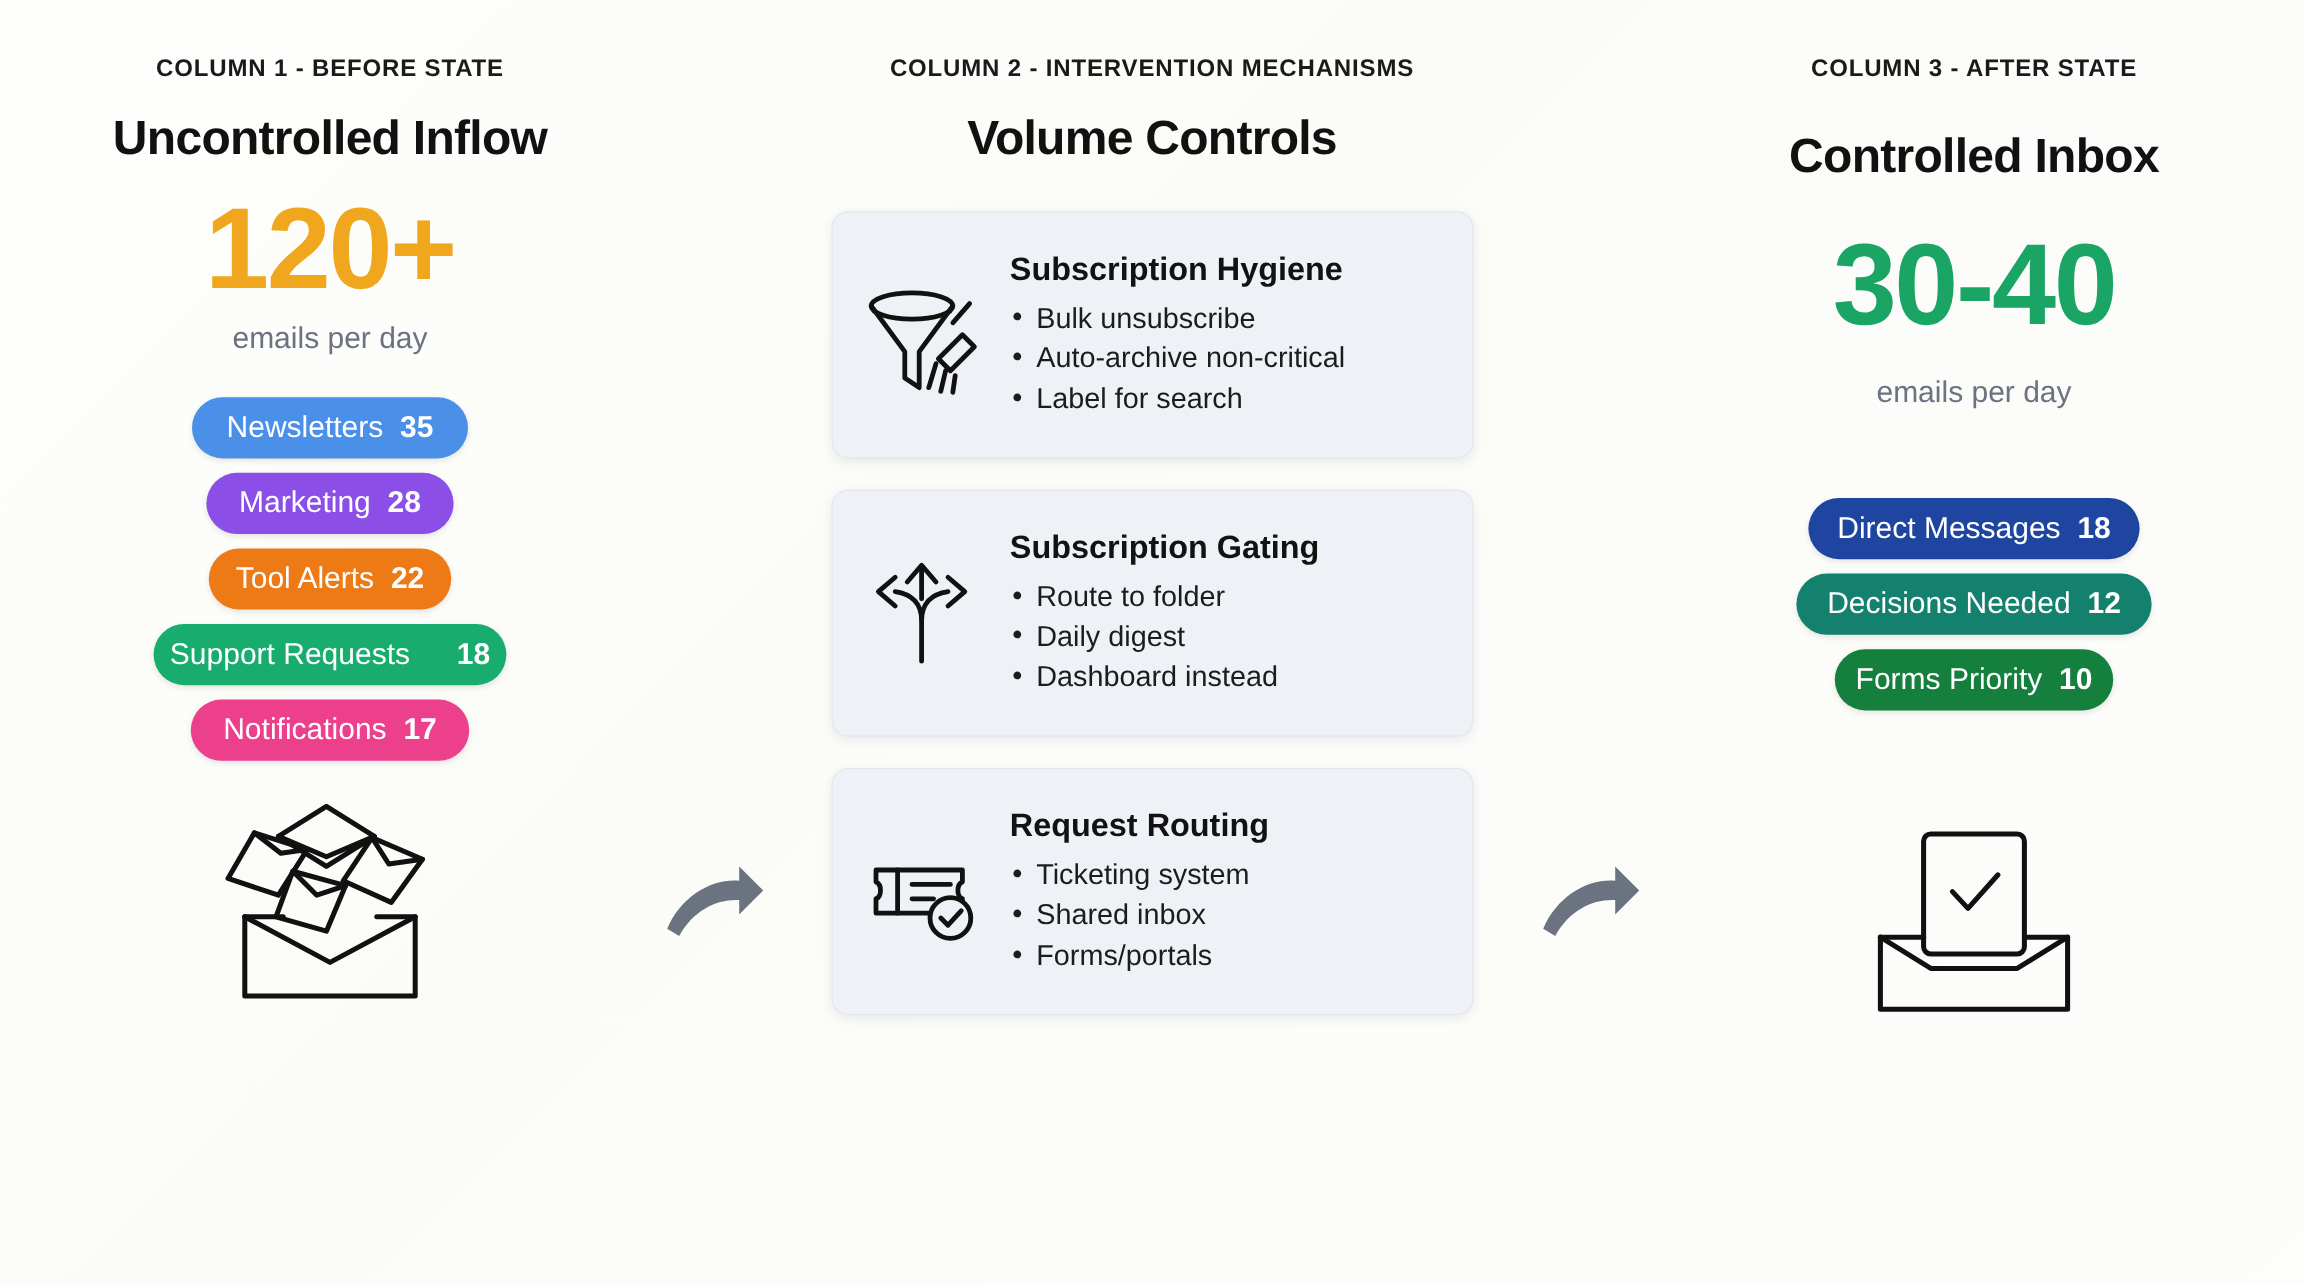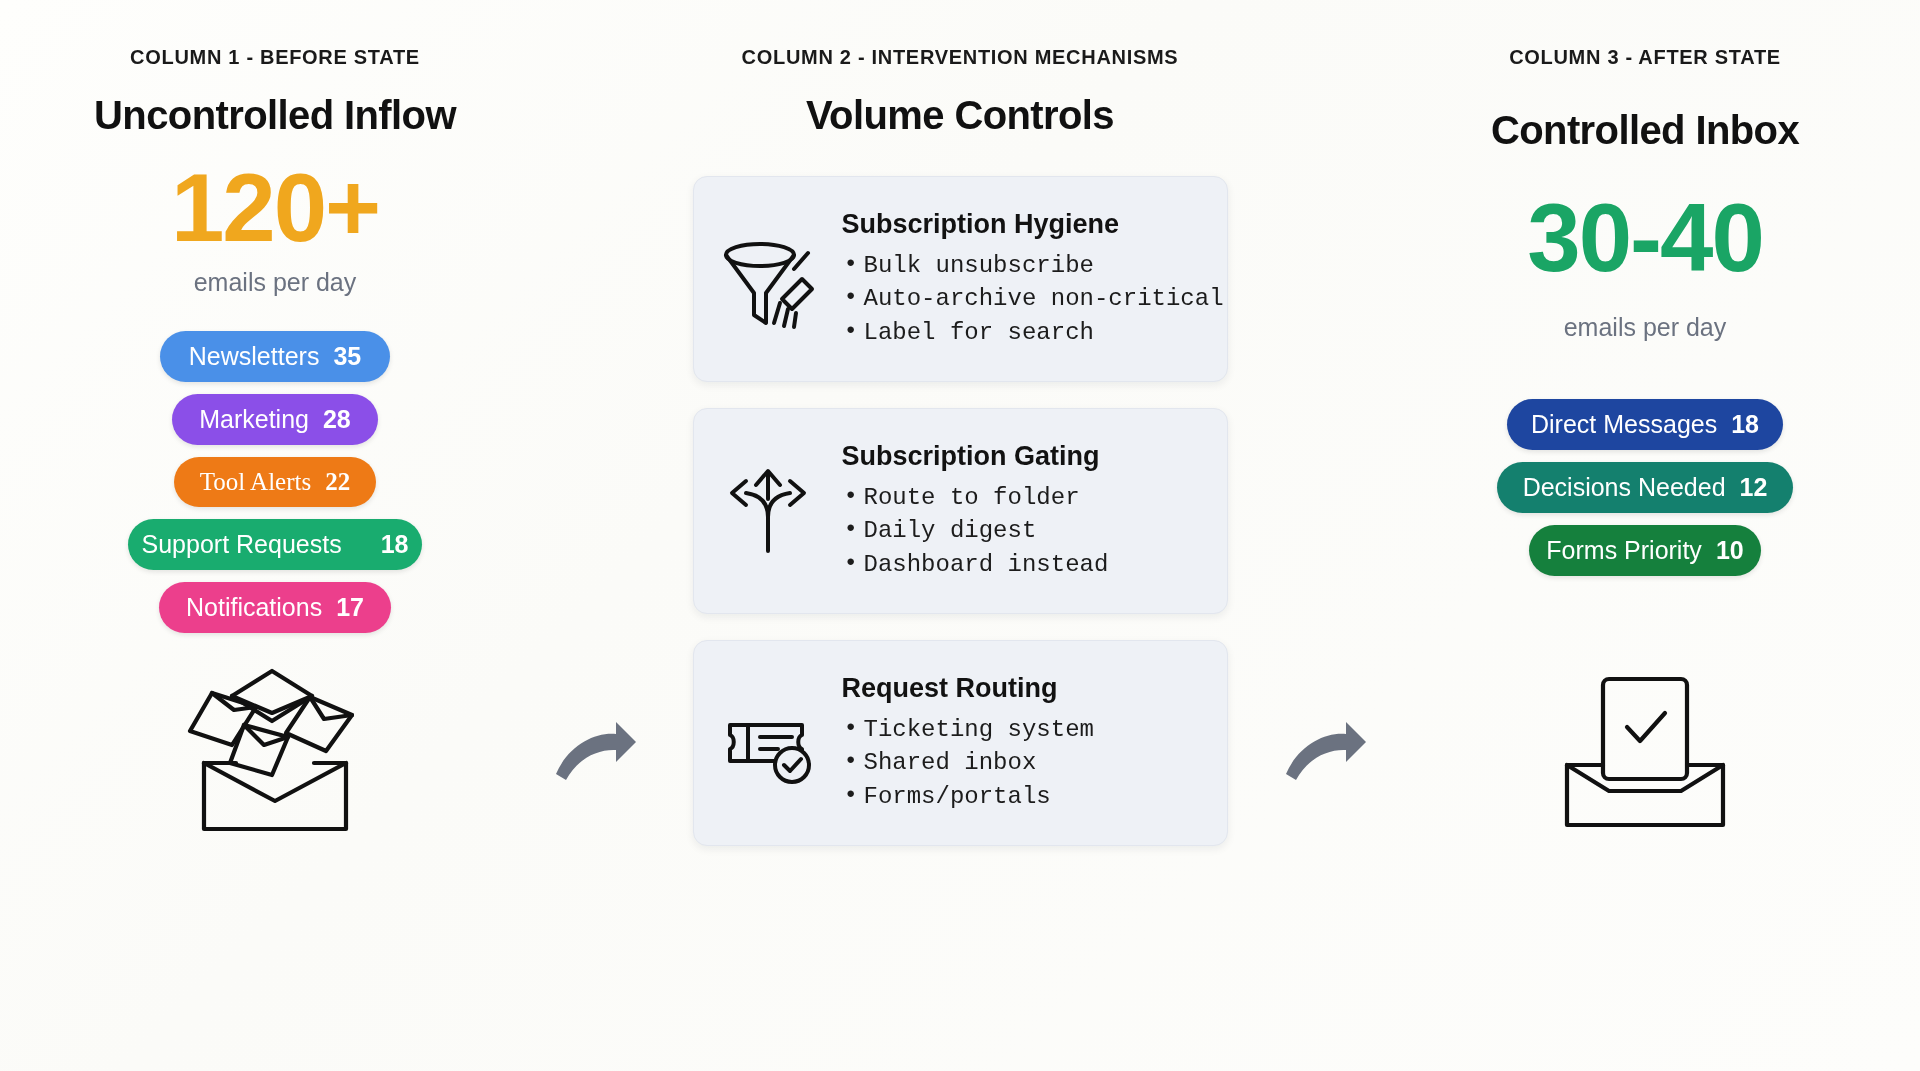--- a/index.html
+++ b/index.html
@@ -112,21 +112,20 @@
     white-space: nowrap;
   }
   .card-list { list-style: none; }
   .card-list li {
     font-size: 24px;
     color: #1c1c1c;
     line-height: 1.38;
     position: relative;
     padding-left: 22px;
     white-space: nowrap;
-    font-family: Liberation Mono, monospace;
   }
   .card-list li::before {
     content: "\2022";
     position: absolute;
     left: 2px;
     top: -1px;
     font-size: 24px;
     color: #1c1c1c;
   }
 
@@ -146,21 +145,21 @@
 
     <div class="pills" id="pills-before">
         <div class="pill" style="background: rgb(74, 144, 232); width: 230px;">
           <span>Newsletters</span>
           <span class="num">35</span>
         </div>
         <div class="pill" style="background: rgb(139, 79, 232); width: 206px;">
           <span>Marketing</span>
           <span class="num">28</span>
         </div>
-        <div class="pill" style="background: rgb(238, 122, 22); width: 202px; font-family: Liberation Serif, serif;">
+        <div class="pill" style="background: rgb(238, 122, 22); width: 202px;">
           <span>Tool Alerts</span>
           <span class="num">22</span>
         </div>
         <div class="pill" style="background: rgb(25, 172, 111); width: 294px; gap: 39px;">
           <span>Support Requests</span>
           <span class="num">18</span>
         </div>
         <div class="pill" style="background: rgb(236, 63, 140); width: 232px;">
           <span>Notifications</span>
           <span class="num">17</span>
@@ -265,21 +264,21 @@
       <path d="M4,54 C16,26 42,12 64,14 L64,2 L84,22 L64,42 L64,30 C46,29 26,38 14,60 Z"></path>
     </svg>
   </div>
 
   <div class="col col-3">
     <div class="kicker">COLUMN 3 - AFTER STATE</div>
     <div class="col-title">Controlled Inbox</div>
     <div class="bignum green">30-40</div>
     <div class="unit">emails per day</div>
 
-    <div class="pills" id="pills-after" style="margin-top:42px;">
+    <div class="pills" id="pills-after" style="margin-top:58px;">
         <div class="pill" style="background: rgb(30, 70, 160); width: 276px;">
           <span>Direct Messages</span>
           <span class="num">18</span>
         </div>
         <div class="pill" style="background: rgb(20, 128, 110); width: 296px;">
           <span>Decisions Needed</span>
           <span class="num">12</span>
         </div>
         <div class="pill" style="background: rgb(21, 128, 61); width: 232px;">
           <span>Forms Priority</span>

